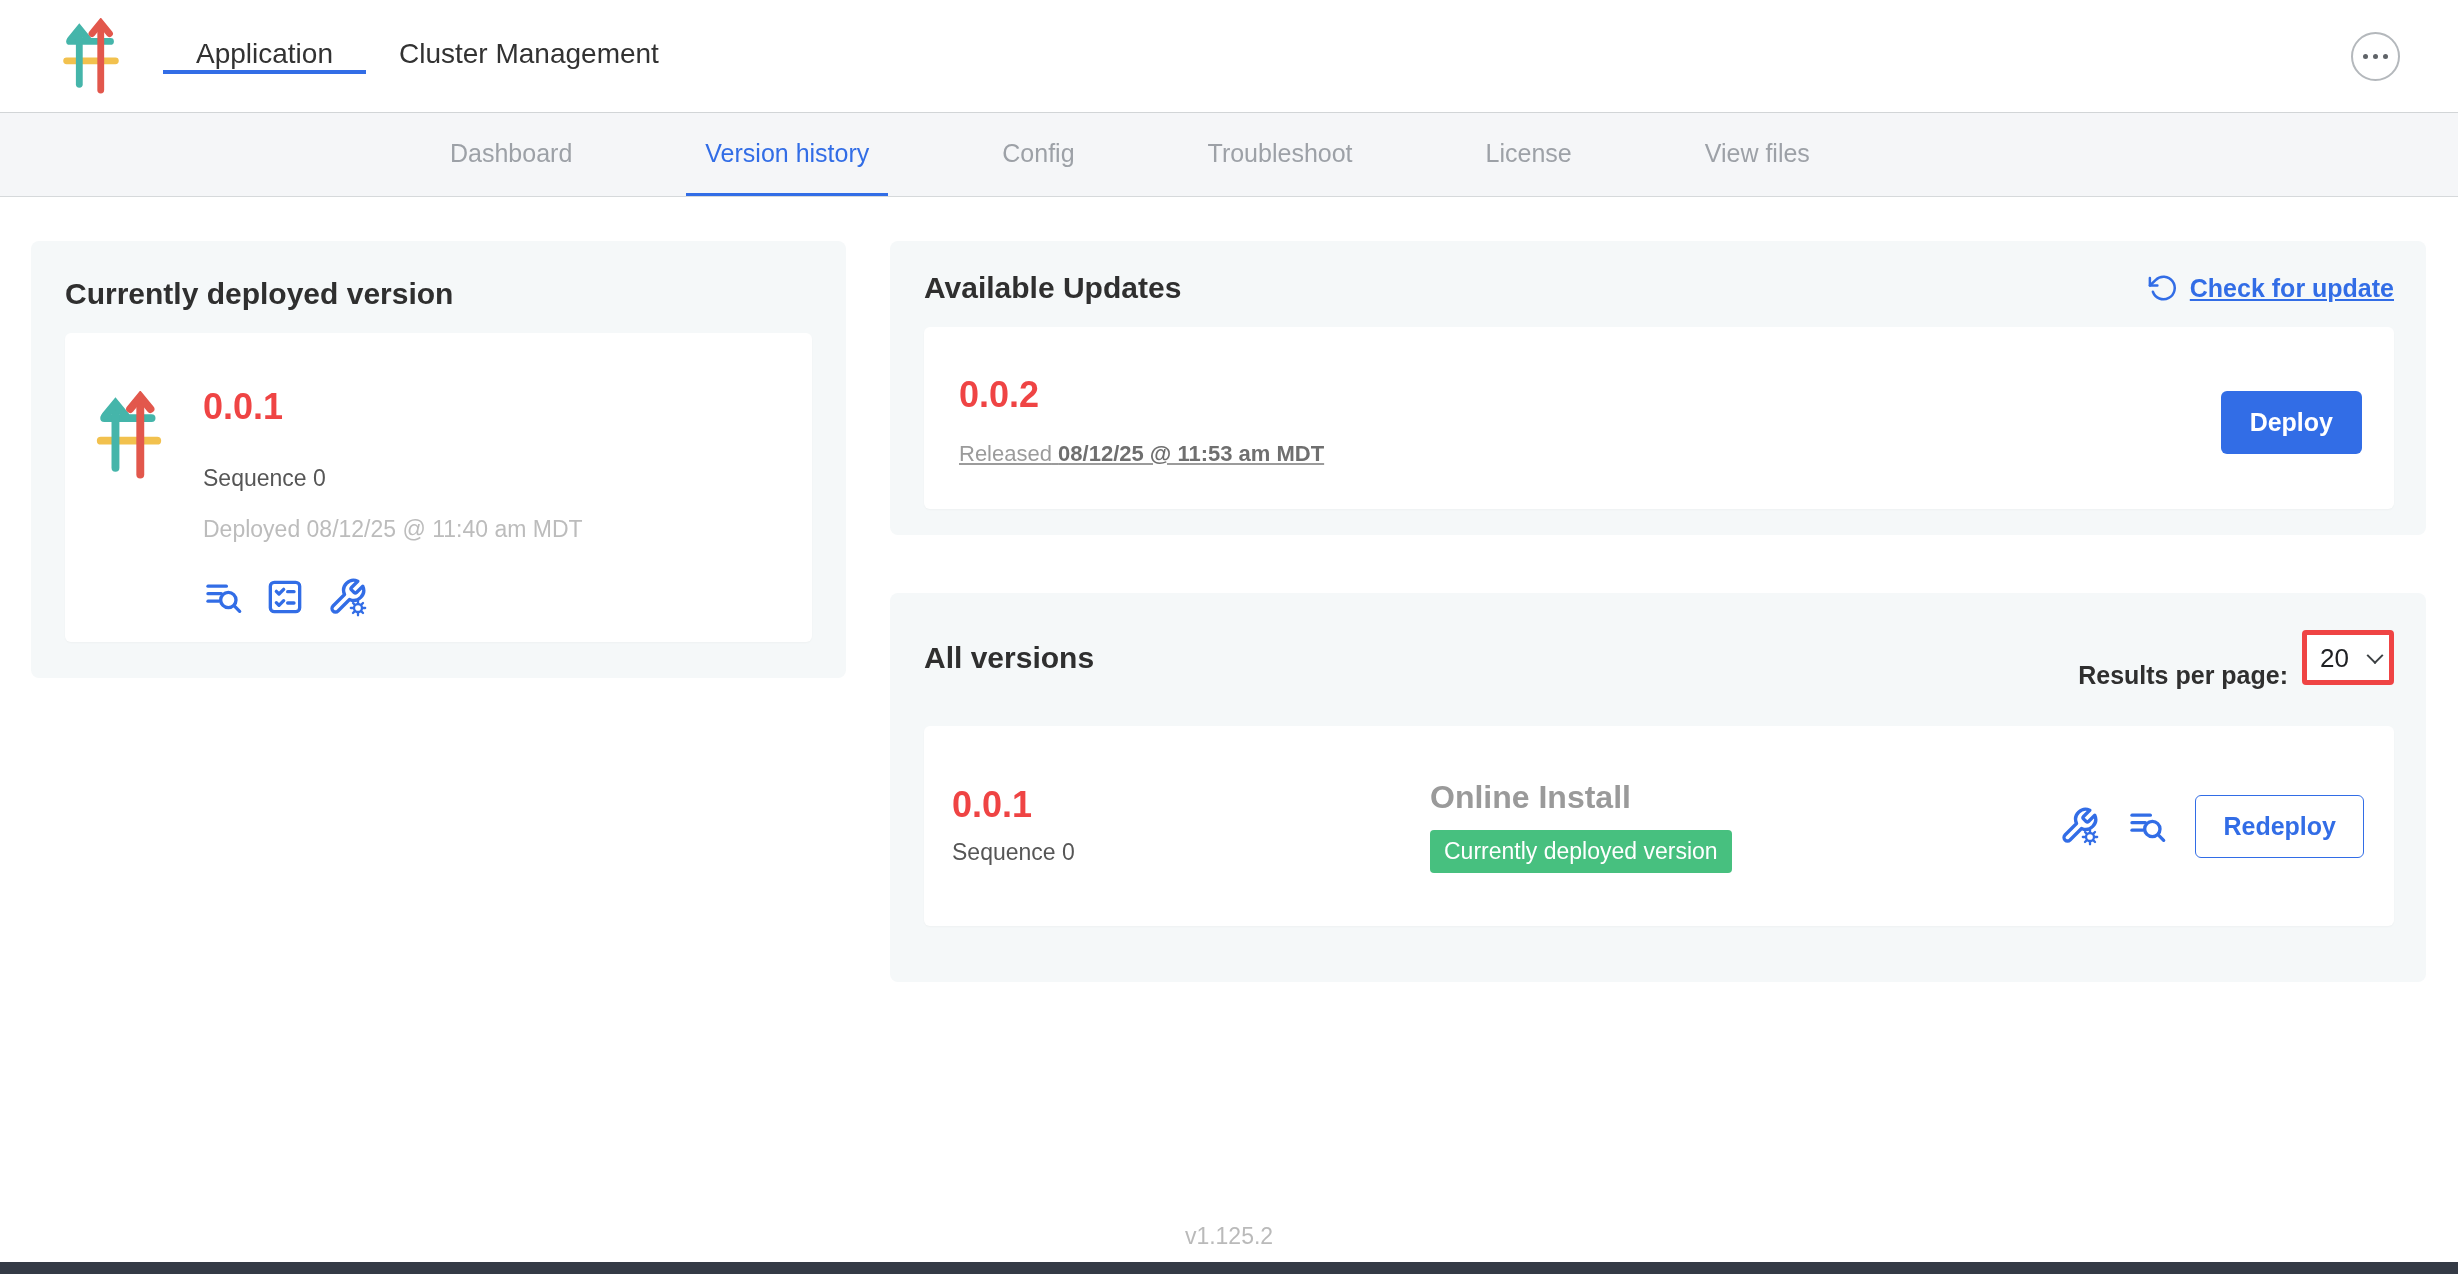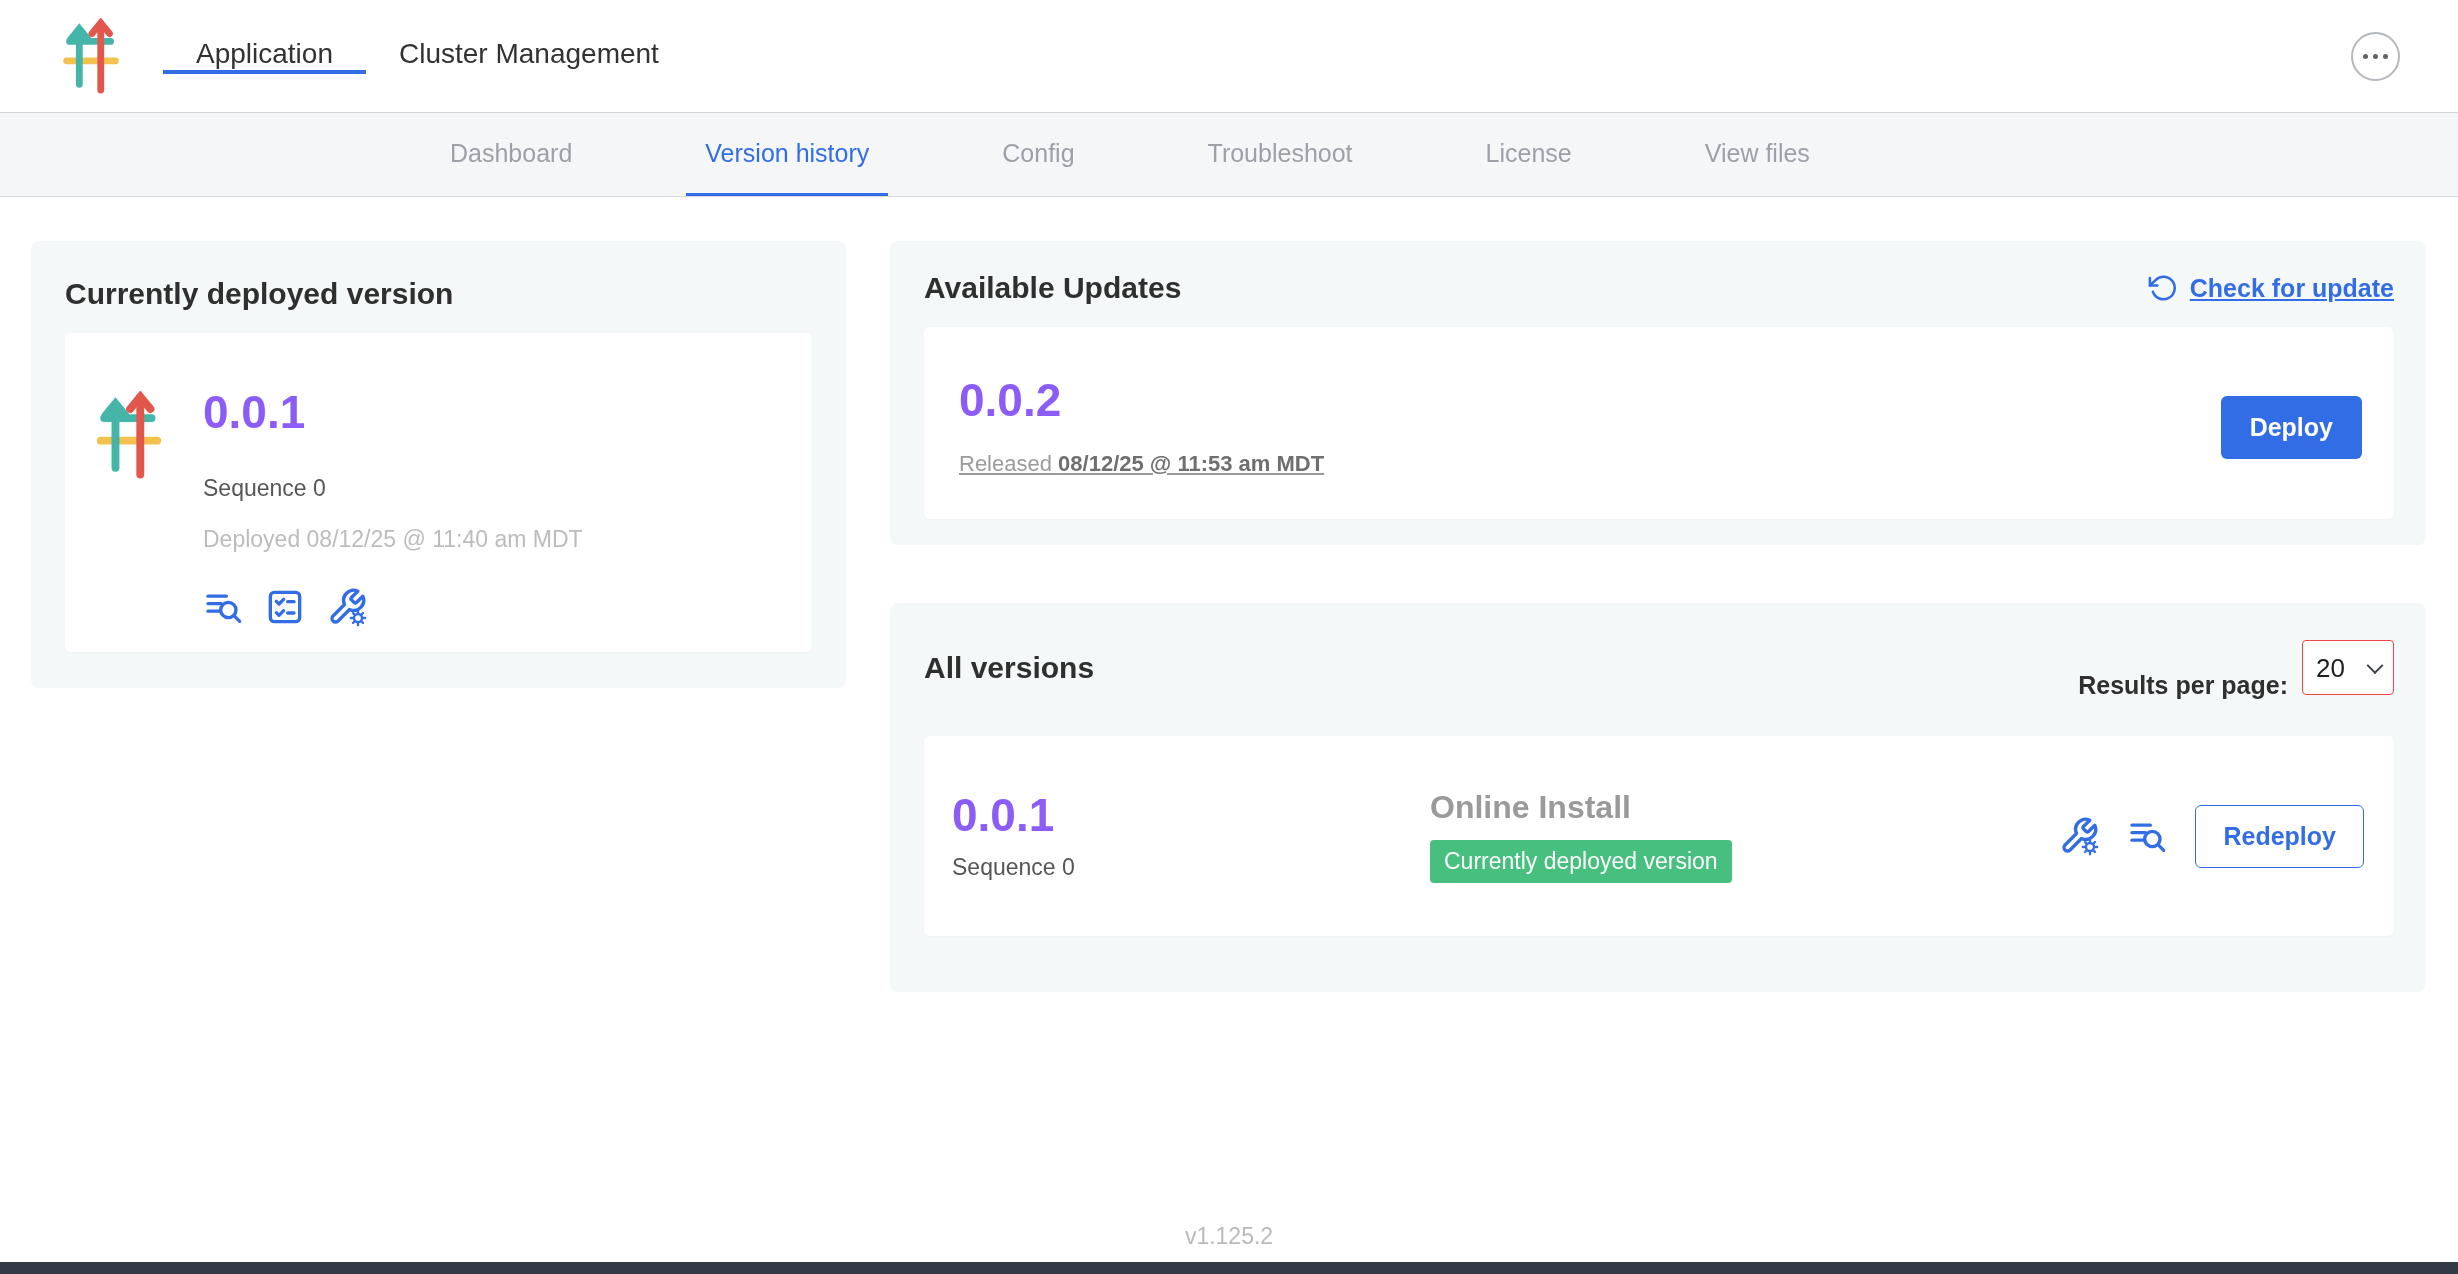--- a/index.html
+++ b/index.html
@@ -21,21 +21,21 @@
   
   .subnav { height:84px; background:#f5f6f8; border-bottom:1px solid #d6d9db; display:flex; padding-left:431px; }
   .subnav-item { display:flex; align-items:center; padding:0 19px; margin-right:95px; font-size:25px; color:#9da1a7; border-bottom:3px solid transparent; cursor:pointer; text-decoration:none; }
   .subnav-item.active { color:#326de6; border-bottom-color:#326de6; }
 
   
   .main { display:flex; align-items:flex-start; padding:44px 32px 0 31px; }
   .card { background:#f5f8f9; border-radius:8px; }
   .card-title { font-size:30px; font-weight:700; color:#2f2f2f; }
   .inner { background:#fff; border-radius:6px; box-shadow:0 1px 2px rgba(0,0,0,.03); }
-  .version-big { font-size:46px; font-weight:700; color:#8b5cf6; line-height:1; }
+  .version-big { font-size:36px; font-weight:700; color:#ef4444; line-height:1; }
   .sequence { font-size:23px; color:#565656; }
 
   
   .left-card { width:815px; padding:36px 34px; }
   .deployed-inner { margin-top:22px; padding:56px 30px 25px 28px; display:flex; }
   .deployed-logo svg { width:72px; height:88px; margin-top:2px; }
   .deployed-info { margin-left:38px; }
   .deployed-info .sequence { margin-top:40px; }
   .deployed-date { font-size:23px; color:#bcbcbc; margin-top:24px; }
   .icon-row { display:flex; gap:22px; margin-top:34px; }
@@ -55,21 +55,21 @@
   .updates-left { flex:1; }
   .released { font-size:22px; color:#9b9b9b; margin-top:28px;text-decoration:underline; }
   .released b { color:#6f6f6f; font-weight:700; }
   .deploy-btn { background:#326de6; color:#fff; font-size:25px; font-weight:700; border:none; border-radius:6px; padding:17px 29px; cursor:pointer; }
 
   
   .versions-card { margin-top:58px; padding:32px 32px 56px 34px; }
   .results { display:flex; align-items:center; gap:14px; }
   .results-label { font-size:25px; font-weight:700; color:#2f2f2f;margin-top:36px; }
   .select-wrap { position:relative; }
-  .select-wrap select { appearance:none; -webkit-appearance:none; width:92px; height:55px; background:#fff; border:1px solid #ef4444; border-radius:4px; font-size:26px; font-family:"Liberation Sans", sans-serif; color:#202124; padding:0 34px 0 13px; cursor:pointer; }
+  .select-wrap select { appearance:none; -webkit-appearance:none; width:92px; height:55px; background:#fff; border:5px solid #ef4444; border-radius:4px; font-size:26px; font-family:"Liberation Sans", sans-serif; color:#202124; padding:0 34px 0 13px; cursor:pointer; }
   .chev { position:absolute; right:13px; top:50%; width:12px; height:12px; border-right:2px solid #3c4043; border-bottom:2px solid #3c4043; transform:translateY(-70%) rotate(45deg); pointer-events:none; }
   .version-row { margin-top:36px; height:200px; display:flex; align-items:center; padding:0 30px 0 28px; }
   .row-left { width:478px; }
   .row-left .sequence { margin-top:16px; }
   .row-mid { display:flex; flex-direction:column; align-items:flex-start; gap:14px; }
   .online-install { font-size:32px; font-weight:700; color:#9a9a9a; }
   .badge { background:#47c07f; color:#fff; font-size:23px; padding:8px 14px; border-radius:4px; }
   .row-right { margin-left:auto; display:flex; align-items:center; gap:28px; }
   .redeploy-btn { background:#fff; border:1px solid #326de6; color:#326de6; font-size:25px; font-weight:700; border-radius:6px; padding:16px 27px; cursor:pointer; }
 

